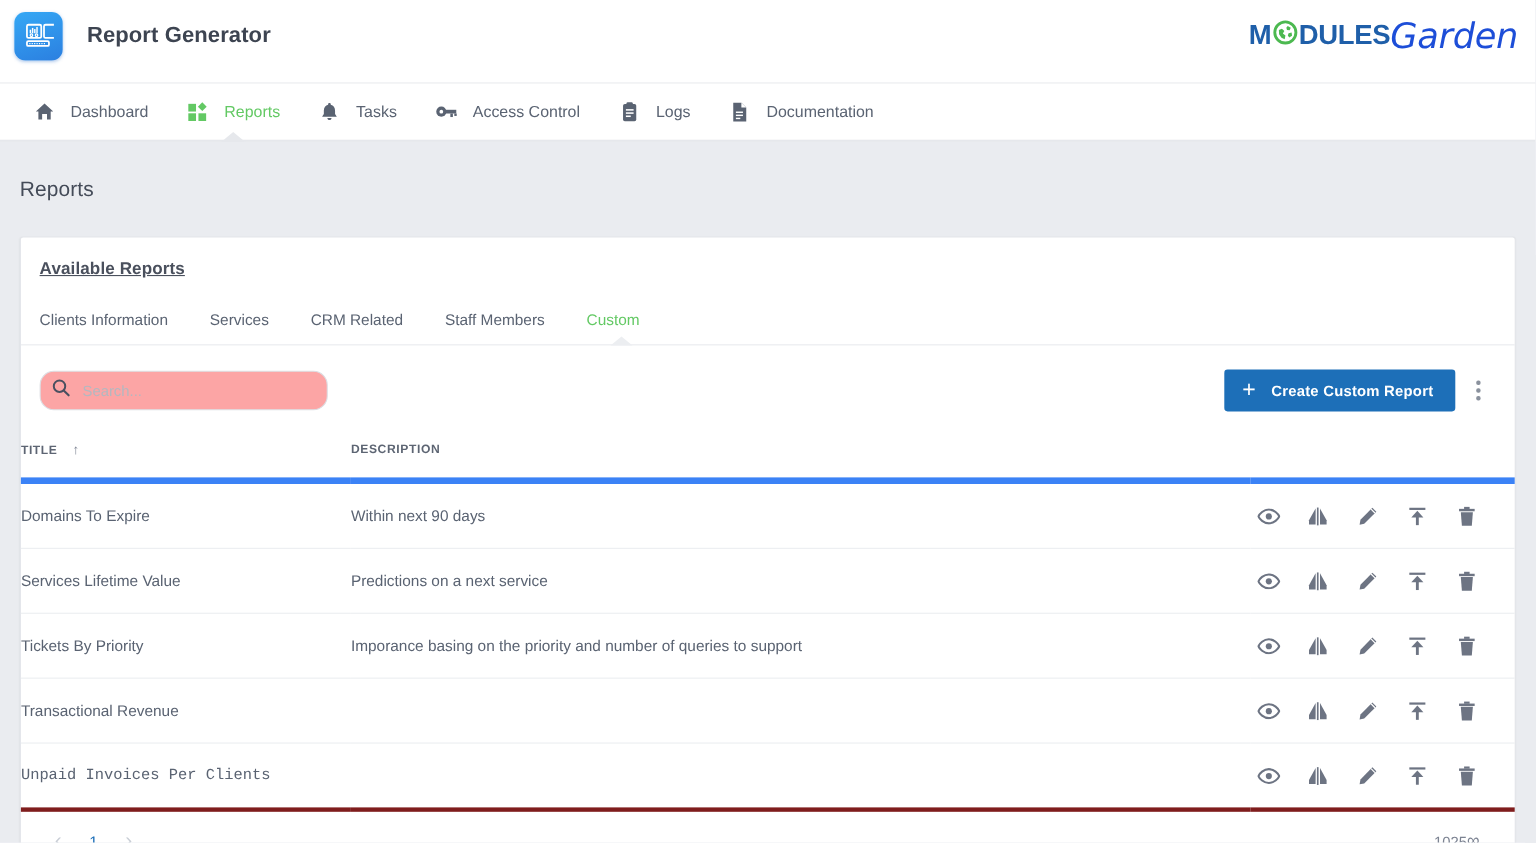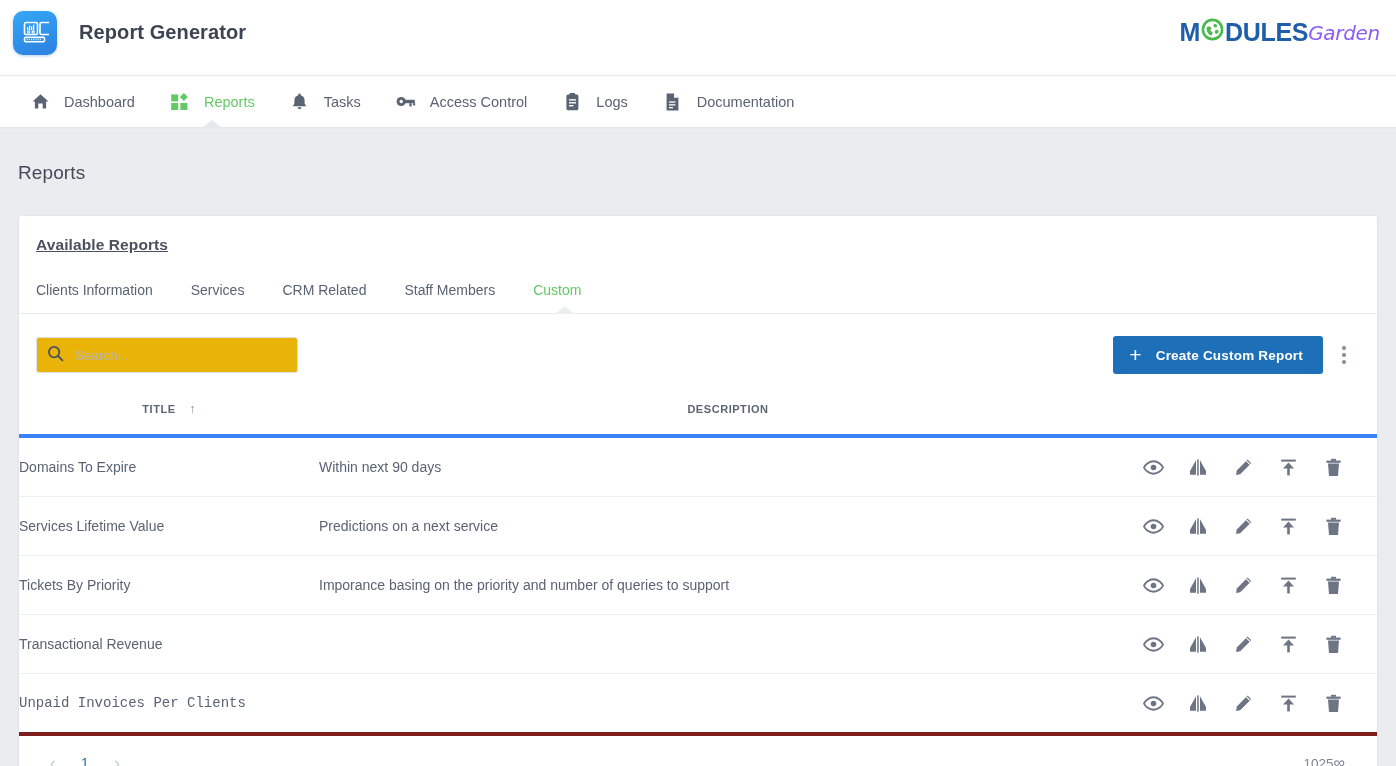--- a/index.html
+++ b/index.html
@@ -38,25 +38,25 @@
   .brand-logo {
     margin-left: auto;
     display: flex;
     align-items: center;
     font-size: 25px;
     font-weight: bold;
     letter-spacing: -.3px;
   }
   .brand-modules { color: #1f5fa9; }
   .brand-garden {
-    color: #8b5cf6;
+    color: #1d4ed8;
     font-weight: normal;
     font-style: italic;
     font-family: "DejaVu Sans", sans-serif;
-    font-size: 20px;
+    font-size: 32px;
   }
   .brand-globe {
     display: inline-block;
     vertical-align: middle;
     margin: 0 1px;
   }
 
   
   .nav-bar {
     height: 53px;
@@ -150,25 +150,25 @@
   
   .toolbar {
     display: flex;
     align-items: center;
     padding: 22px 16px 22px 17px;
   }
   .search-box {
     width: 262px;
     height: 36px;
     border: 1px solid #dcdfe4;
-    border-radius: 3px;
+    border-radius: 13px;
     display: flex;
     align-items: center;
     padding: 0 10px;
-    background: #eab308;
+    background: #fca5a5;
   }
   .search-box input {
     border: none;
     outline: none;
     font-size: 13.5px;
     color: #5a6372;
     margin-left: 11px;
     width: 100%;
     font-family: "Liberation Sans", sans-serif;
     background: transparent;
@@ -212,27 +212,27 @@
     width: 3.5px; height: 3.5px;
     border-radius: 50%;
     background: #8a919d;
     margin: 1.8px 0;
     display: block;
   }
 
   
   table.reports { width: 100%; border-collapse: collapse; }
   table.reports th {
-    text-align: center;
+    text-align: left;
     font-size: 11px;
     color: #5d6573;
     font-weight: bold;
     letter-spacing: .55px;
     padding: 6px 0 18px 0;
-    border-bottom: 4px solid #3b82f6;
+    border-bottom: 6px solid #3b82f6;
   }
   th.col-title   { width: 300px; padding-left: 17px; }
   th.col-desc    { width: auto; }
   th.col-actions { width: 240px; }
   .sort-arrow {
     color: #7c8392;
     font-size: 12px;
     margin-left: 10px;
     display: inline-block;
   }

